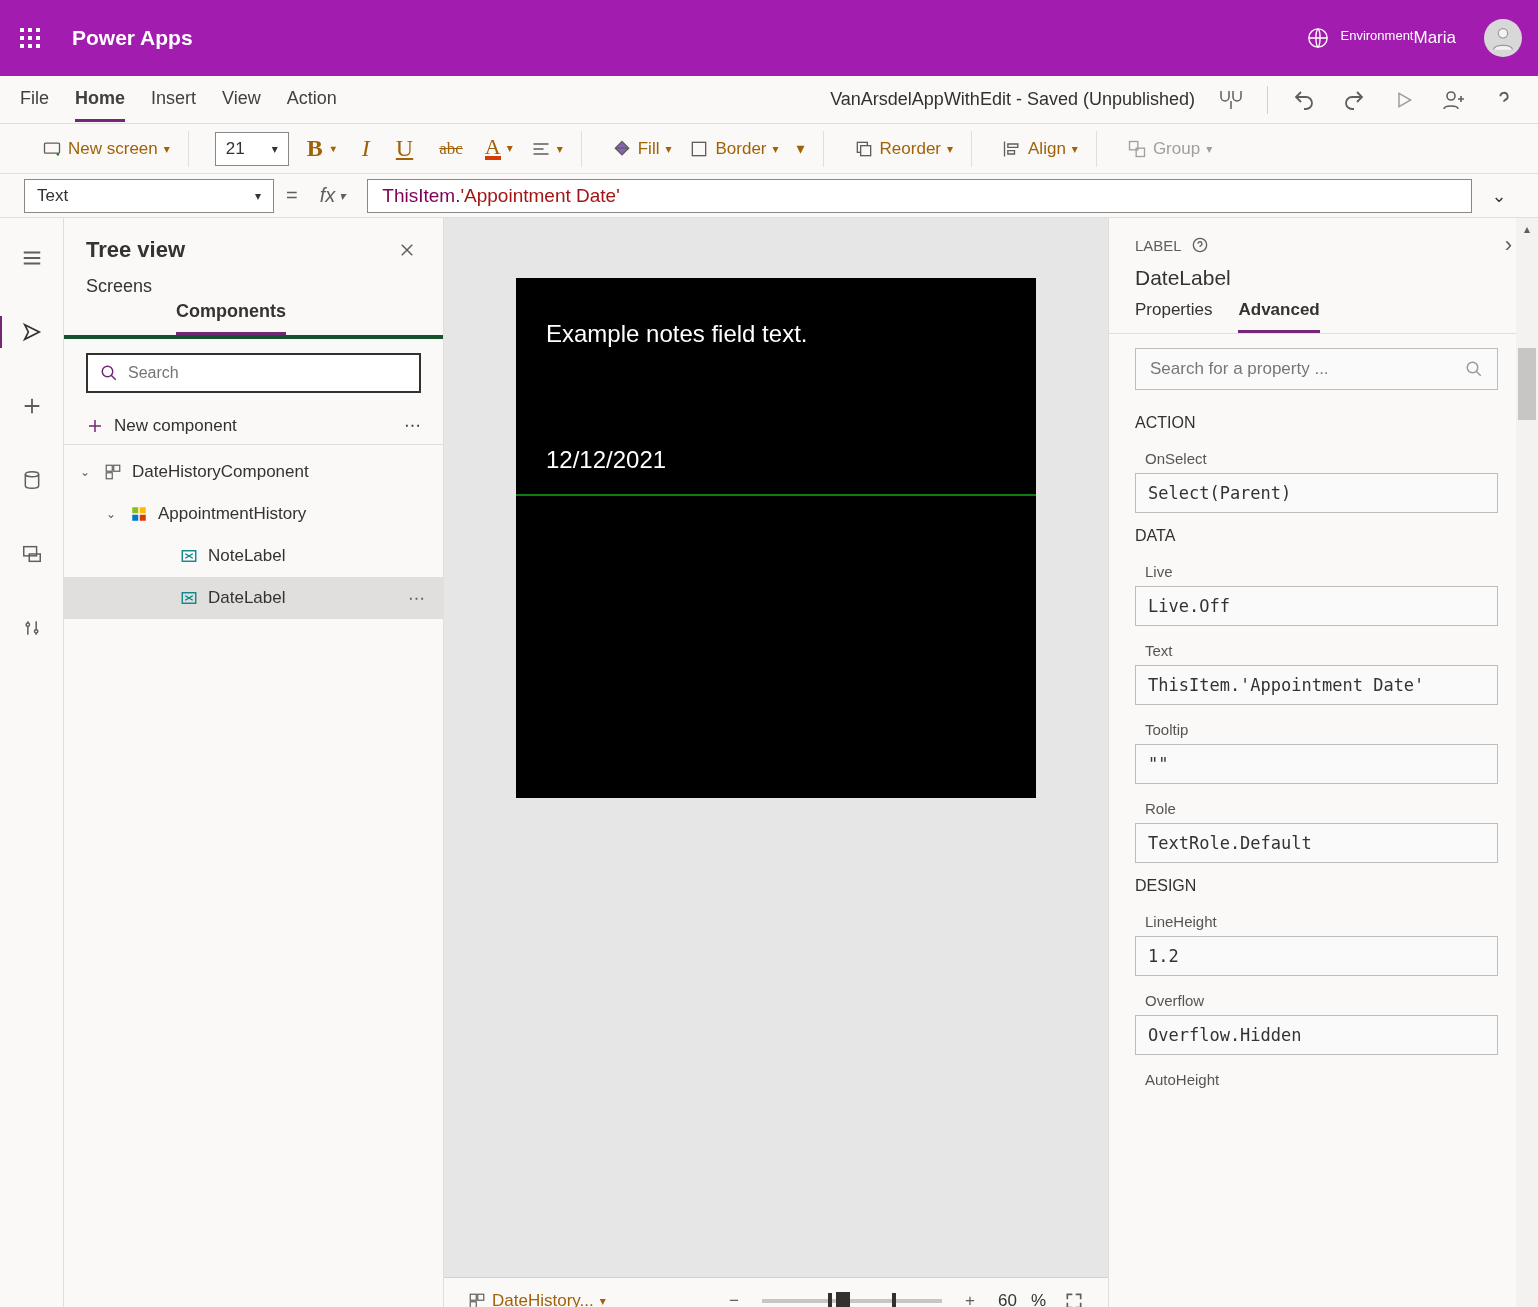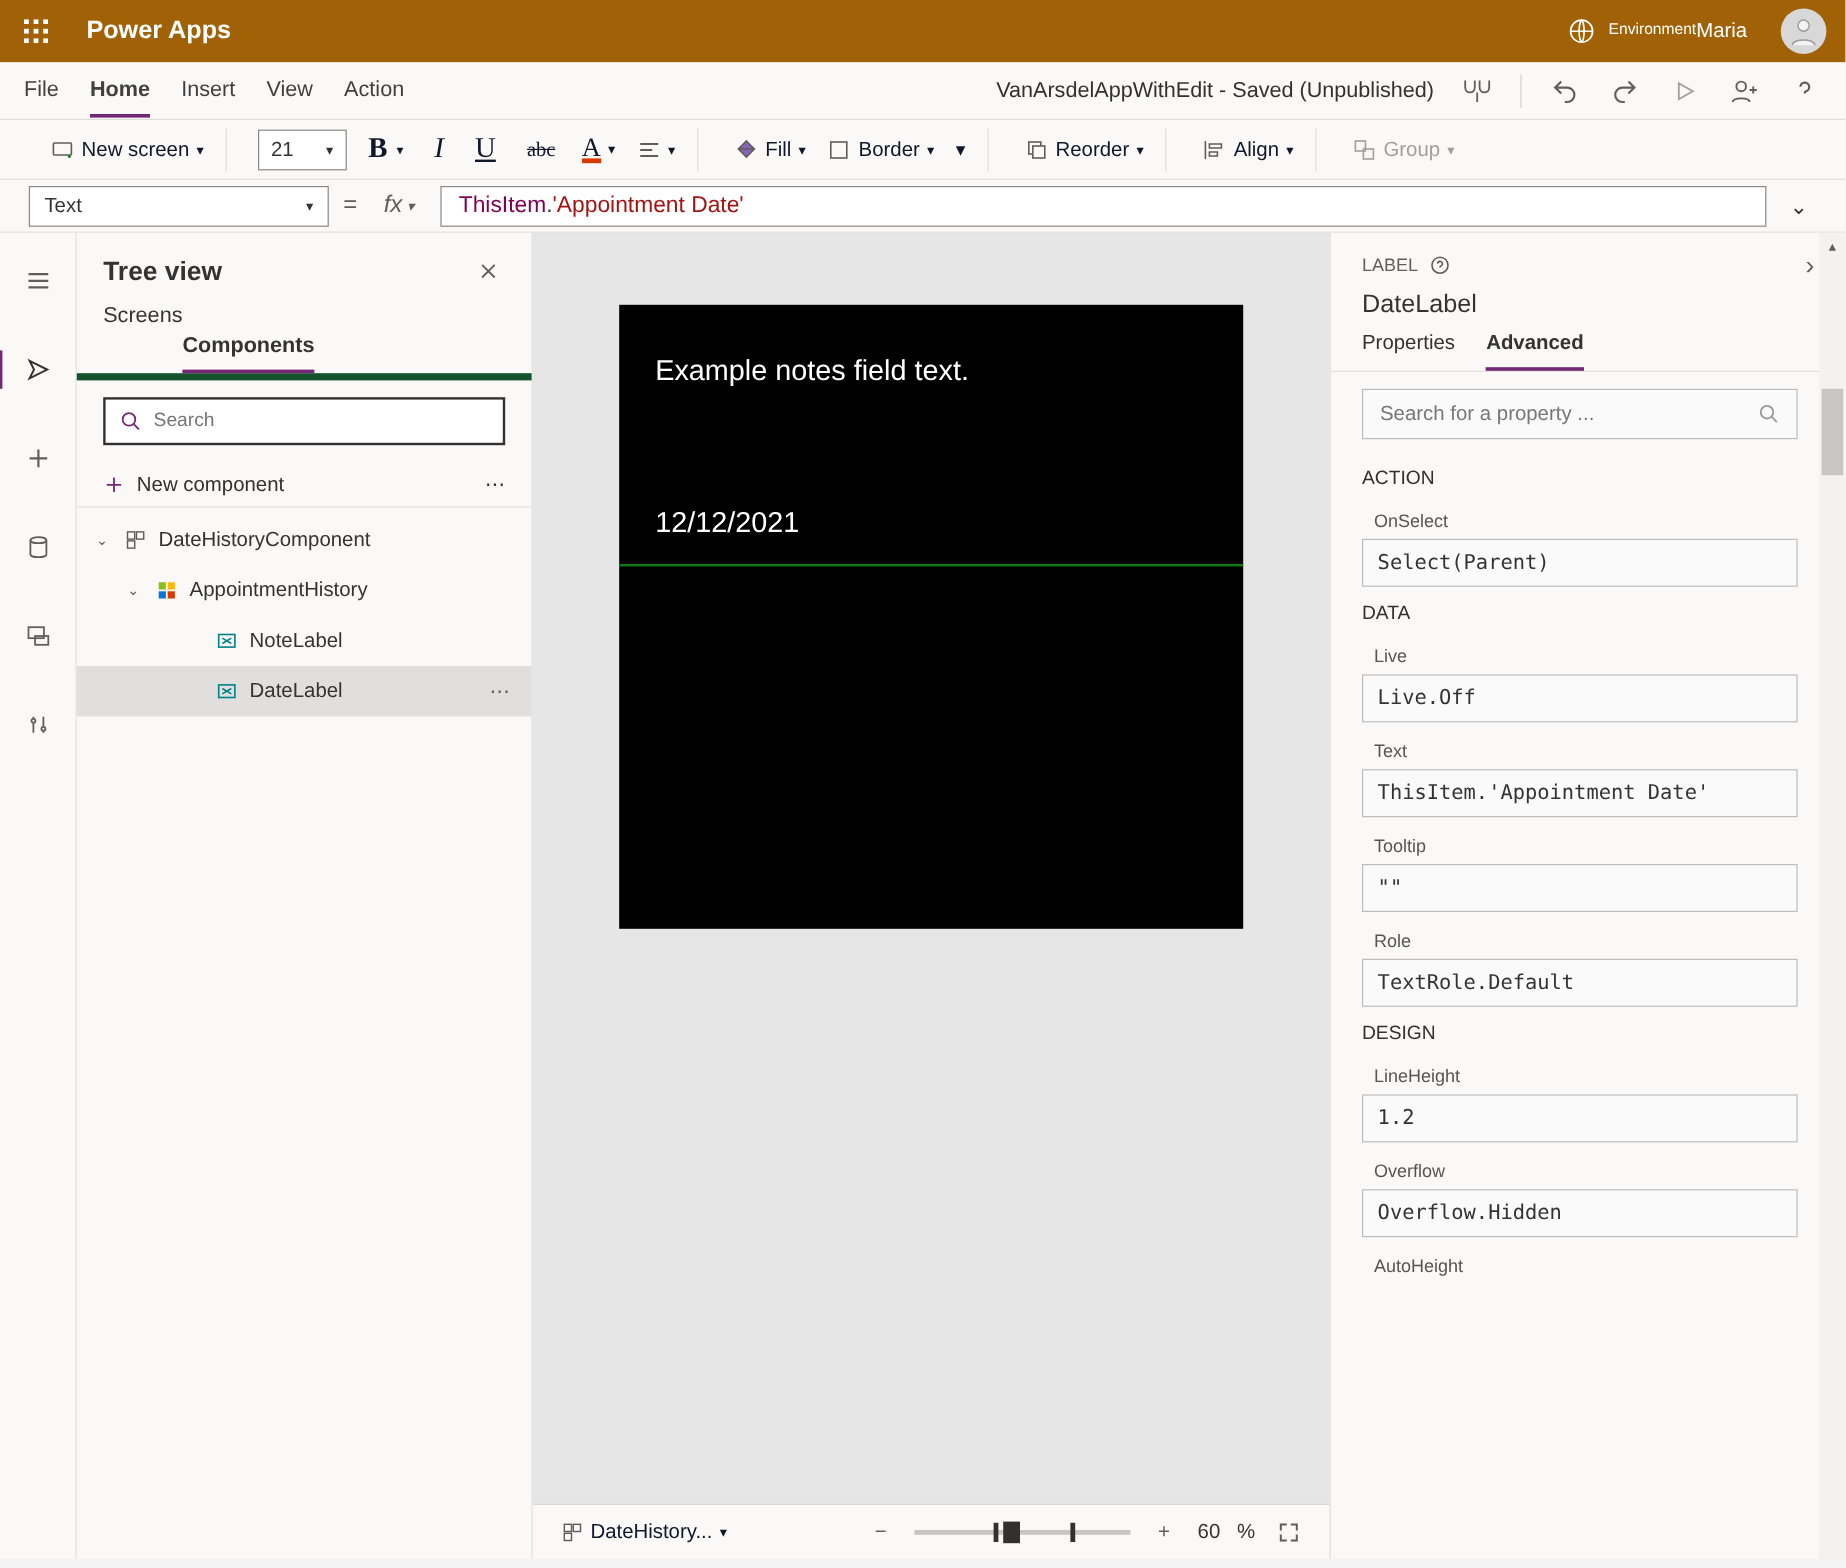--- a/index.html
+++ b/index.html
@@ -1,19 +1,19 @@
 <!DOCTYPE html>
 <html><head>
 <meta charset="utf-8">
 <style>
 * { box-sizing: border-box; margin: 0; padding: 0; font-family: "Segoe UI", Arial, sans-serif; }
 body { background: #f3f3f3; height: 1307px; width: 1538px; overflow: hidden; font-size: 17px; color: #333; }
 
 
-.header { background: #a16207; color: white; height: 52px; display: flex; align-items: center; padding: 0 16px; }
+.header { background: #a21caf; color: white; height: 76px; display: flex; align-items: center; padding: 0 16px; }
 .waffle { width: 28px; height: 28px; display: flex; align-items: center; justify-content: center; margin-right: 28px; }
 .app-brand { font-size: 21px; font-weight: 600; }
 .header-spacer { flex: 1; }
 .env-block { display: flex; align-items: center; gap: 12px; padding-right: 28px; }
 .env-text { display: flex; flex-direction: row; line-height: 1.1; }
 .env-label { font-size: 13px; }
 .env-name { font-size: 17px; }
 .avatar { width: 38px; height: 38px; border-radius: 50%; background: #d8d8d8; display: flex; align-items: center; justify-content: center; }
 
 
@@ -24,21 +24,21 @@
 .menu-spacer { flex: 1; }
 .app-title { font-size: 18px; color: #323130; padding-right: 22px; }
 .menu-icons { display: flex; gap: 22px; align-items: center; }
 .menu-divider { width: 1px; height: 28px; background: #d2d0ce; }
 .icon-btn { width: 28px; height: 28px; display: flex; align-items: center; justify-content: center; cursor: pointer; color: #605e5c; }
 
 
 .ribbon { background: #faf9f8; height: 50px; border-bottom: 1px solid #e1dfdd; display: flex; align-items: center; padding: 0 24px; gap: 12px; }
 .ribbon-group { display: flex; align-items: center; gap: 10px; padding: 0 14px; border-right: 1px solid #e1dfdd; height: 36px; }
 .ribbon-group:last-child { border-right: none; }
-.ribbon-btn { display: flex; align-items: center; gap: 6px; font-size: 17px; color: #0f172a; cursor: pointer; padding: 6px 4px; }
+.ribbon-btn { display: flex; align-items: center; gap: 6px; font-size: 17px; color: #a16207; cursor: pointer; padding: 6px 4px; }
 .ribbon-btn.disabled { color: #a19f9d; }
 .font-size-box { border: 1px solid #8a8886; background: white; width: 74px; height: 34px; display: flex; align-items: center; padding: 0 10px; justify-content: space-between; }
 .font-btn { font-family: "Times New Roman", serif; font-size: 24px; padding: 0 8px; }
 .caret { font-size: 12px; }
 
 
 .formula-bar { background: #faf9f8; height: 44px; border-bottom: 1px solid #e1dfdd; display: flex; align-items: center; padding: 0 24px; gap: 12px; }
 .prop-select { border: 1px solid #8a8886; background: white; width: 250px; height: 34px; display: flex; align-items: center; padding: 0 12px; justify-content: space-between; font-size: 17px; }
 .eq { font-size: 20px; color: #605e5c; }
 .fx-box { display: flex; align-items: center; gap: 4px; font-style: italic; color: #605e5c; font-size: 20px; padding: 0 10px; }
@@ -52,21 +52,21 @@
 
 
 .left-rail { width: 64px; background: #faf9f8; border-right: 1px solid #e1dfdd; display: flex; flex-direction: column; align-items: center; padding-top: 20px; gap: 34px; }
 .rail-btn { width: 40px; height: 40px; display: flex; align-items: center; justify-content: center; color: #605e5c; cursor: pointer; position: relative; }
 .rail-btn.active::before { content:''; position:absolute; left:-14px; top:4px; bottom:4px; width:4px; background:#742774; }
 
 
 .tree-pane { width: 380px; background: #faf9f8; border-right: 1px solid #e1dfdd; display: flex; flex-direction: column; }
 .tree-header { padding: 18px 22px 0 22px; display: flex; justify-content: space-between; align-items: center; }
 .tree-title { font-size: 22px; font-weight: 600; }
-.tree-tabs { display: flex; padding: 12px 22px 0 22px; border-bottom: 6px solid #14532d; }
+.tree-tabs { display: flex; gap: 24px; padding: 12px 22px 0 22px; border-bottom: 4px solid #14532d; }
 .tree-tab { padding-bottom: 10px; font-size: 18px; cursor: pointer; }
 .tree-tab.active { border-bottom: 3px solid #742774; font-weight: 600; margin-top: 25px; }
 .tree-search { margin: 14px 22px; border: 2px solid #323130; background: white; height: 40px; display: flex; align-items: center; padding: 0 12px; gap: 10px; justify-content: flex-end; }
 .tree-search input { border: none; outline: none; flex: 1; font-size: 16px; }
 .new-comp-row { display: flex; align-items: center; justify-content: space-between; padding: 8px 22px; border-bottom: 1px solid #e1dfdd; }
 .new-comp { display: flex; align-items: center; gap: 10px; color: #323130; font-size: 17px; }
 .tree-list { flex: 1; padding-top: 6px; }
 .tree-row { display: flex; align-items: center; height: 42px; padding-left: 16px; gap: 8px; cursor: pointer; }
 .tree-row.selected { background: #e1dfdd; }
 .tree-row .chev { width: 16px; font-size: 12px; color: #605e5c; }

